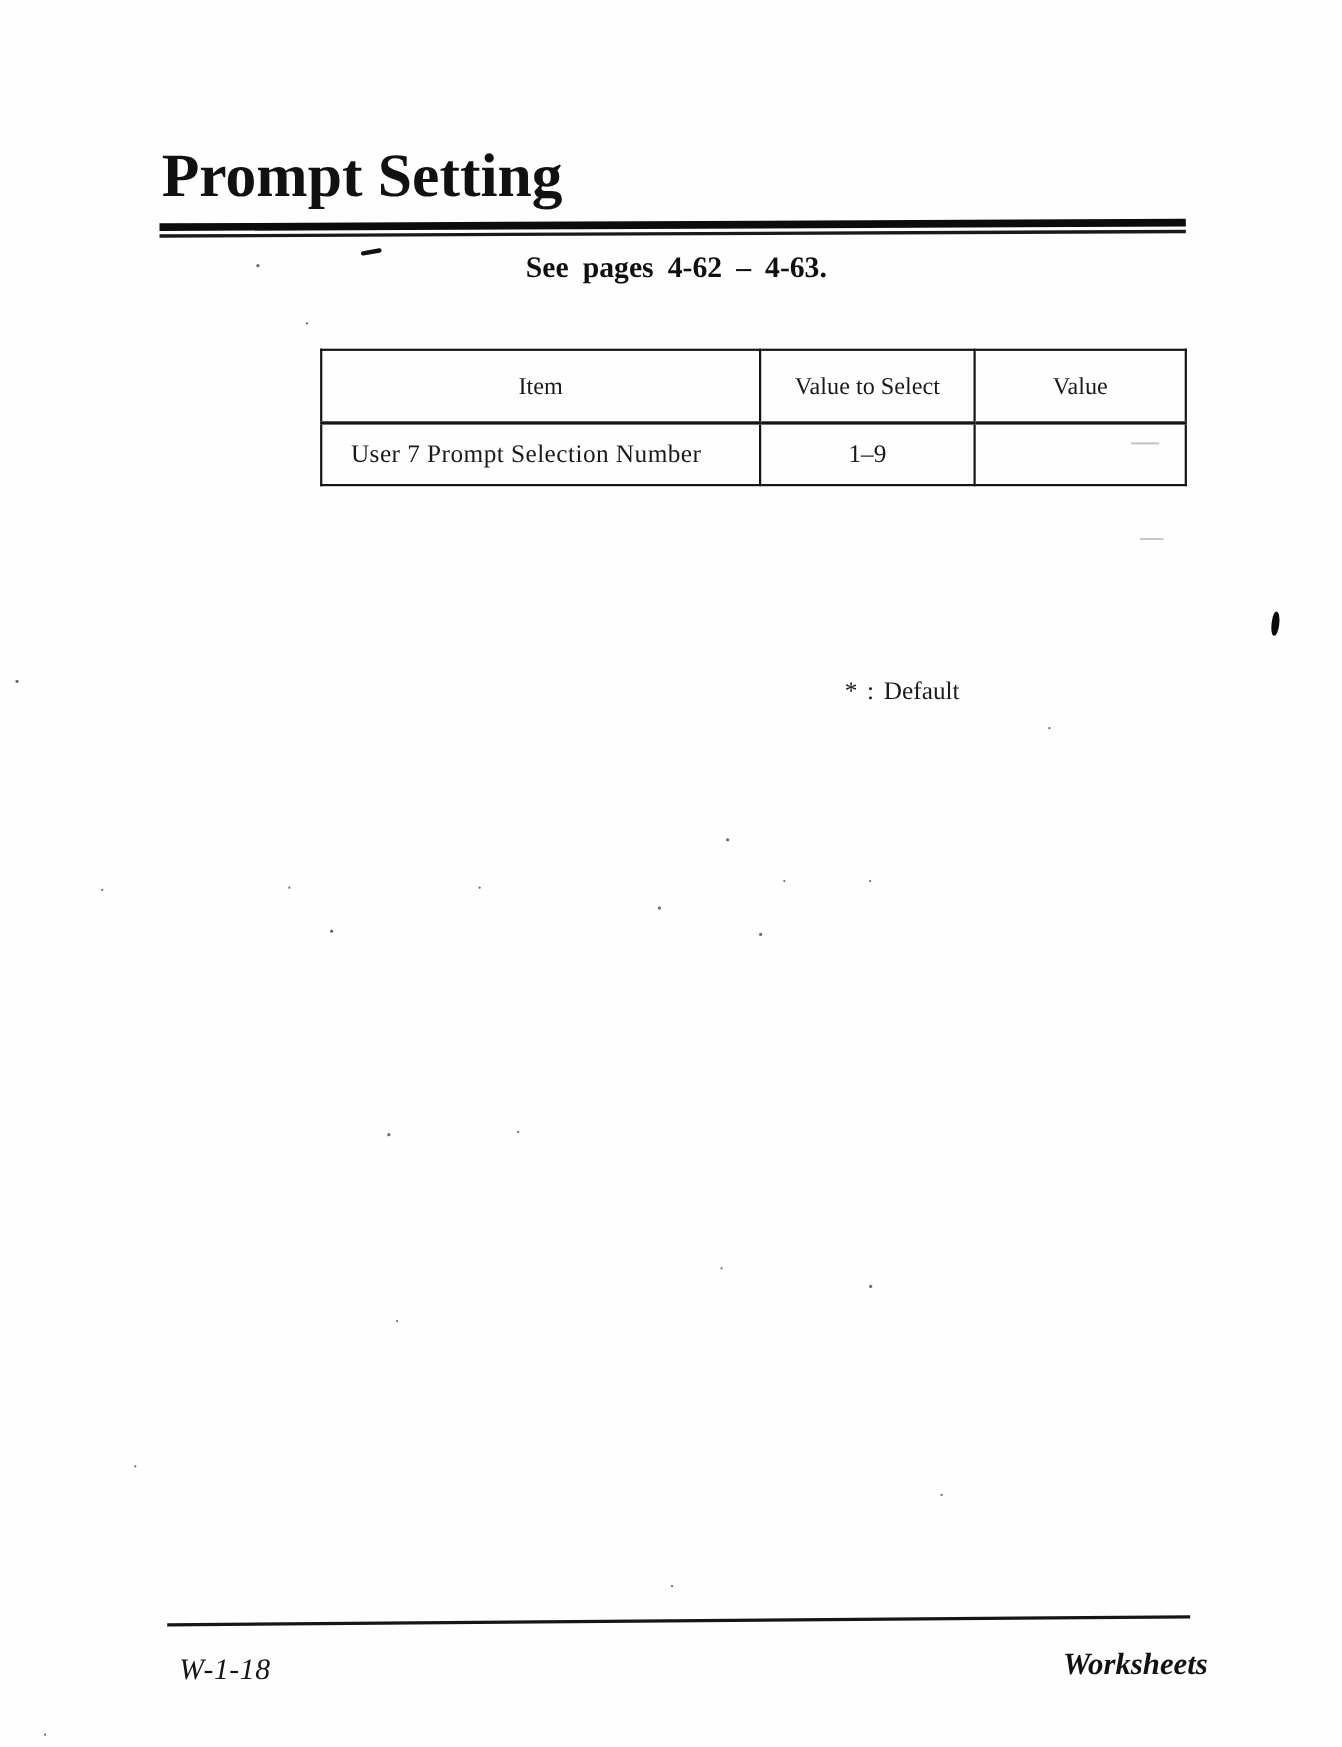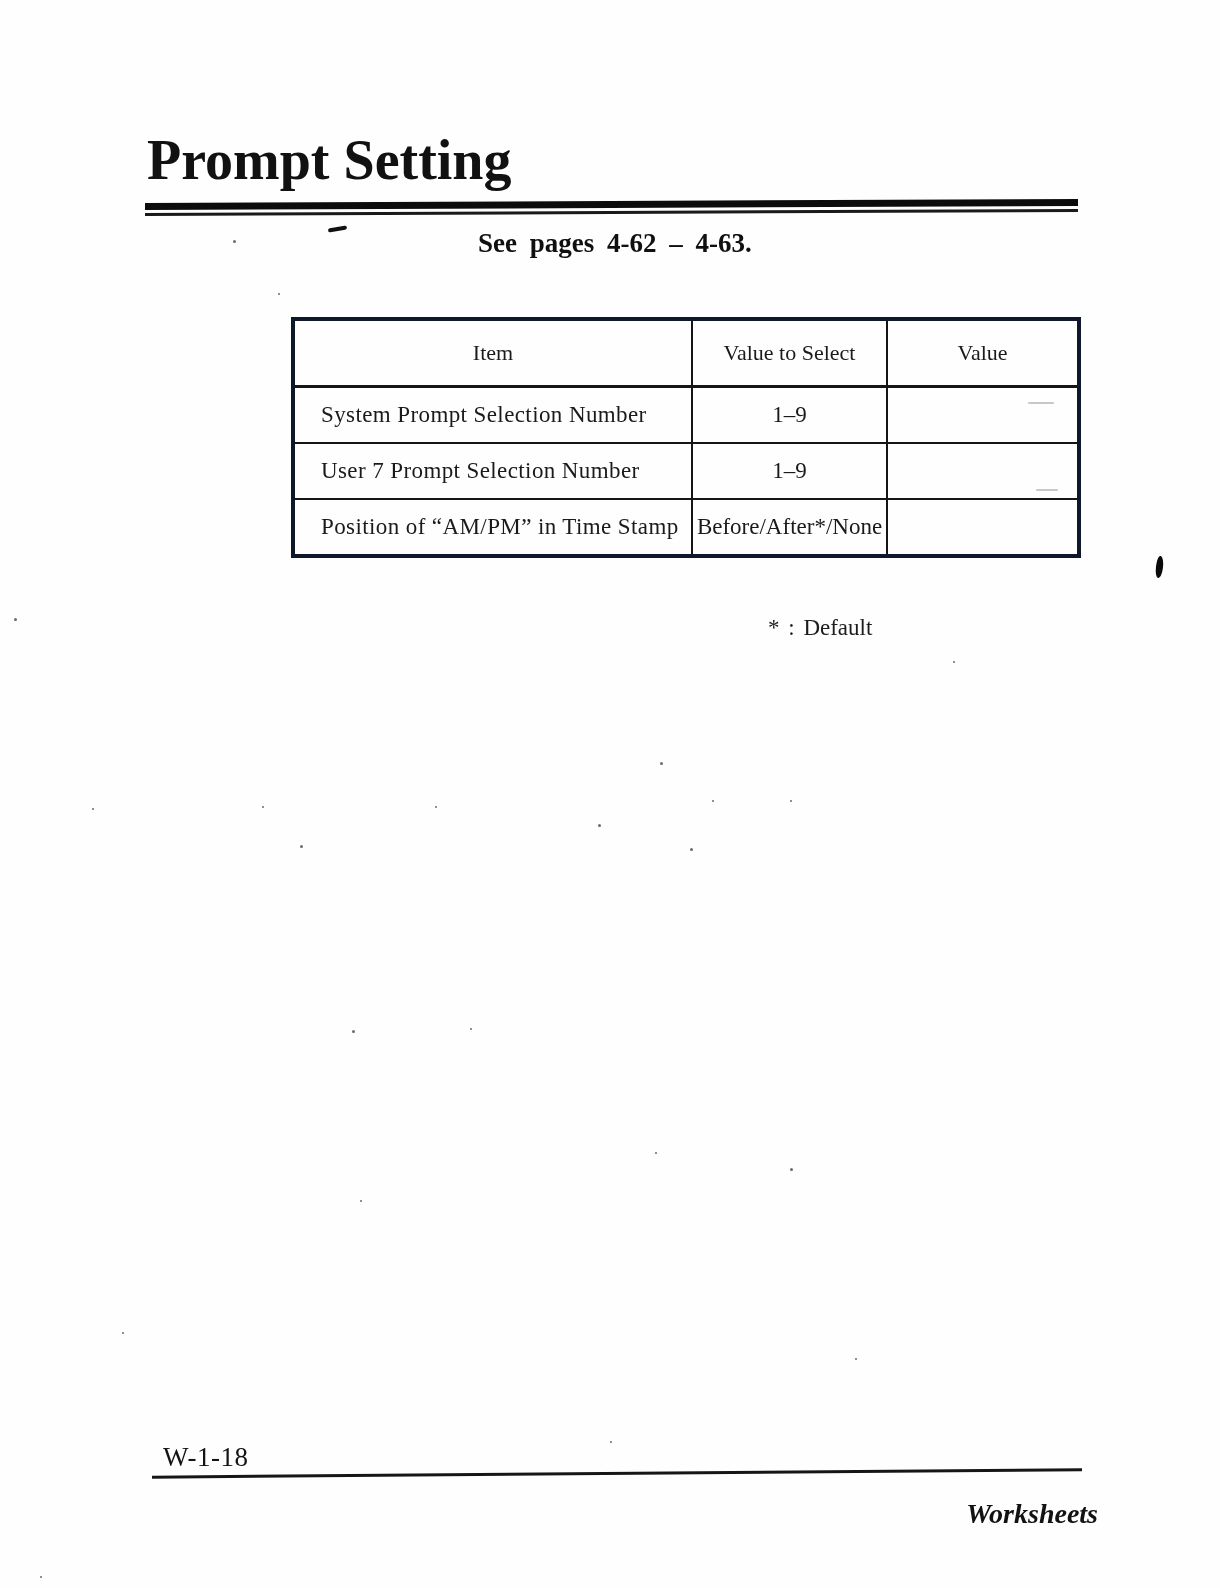--- a/index.html
+++ b/index.html
@@ -82,21 +82,21 @@
     font-size: 23px;
     color: #1a1a1a;
   }
   .worksheet-table th,
   .worksheet-table td {
     border: 2px solid #151515;
     font-weight: normal;
     background: #fefefe;
   }
   .worksheet-table {
-    border: 4px solid #0f172a;
+    border: 2px solid #0f172a;
   }
   .worksheet-table thead th {
     height: 62px;
     font-size: 22px;
     text-align: center;
     vertical-align: middle;
     border-bottom-width: 3px;
   }
   .worksheet-table tbody td {
     height: 52px;
@@ -142,24 +142,25 @@
     left: 152px;
     top: 1472px;
     width: 930px;
     height: 3px;
     background: #161616;
     transform: rotate(-0.45deg);
   }
   .page-number {
     position: absolute;
     left: 163px;
-    top: 1442px;
+    top: 1502px;
     font-size: 27px;
     letter-spacing: 0.5px;
     color: #141414;
+    font-style: italic;
   }
   .footer-section {
     position: absolute;
     left: 960px;
     top: 1498px;
     width: 138px;
     text-align: right;
     font-size: 28px;
     font-weight: bold;
     font-style: italic;
@@ -205,32 +206,22 @@
     </colgroup>
     <thead>
       <tr>
         <th>Item</th>
         <th>Value to Select</th>
         <th>Value</th>
       </tr>
     </thead>
     <tbody>
       <tr>
-        <td class="cell-item">System Prompt Selection Number</td>
-        <td class="cell-select">1–9</td>
-        <td class="cell-value"></td>
-      </tr>
-      <tr>
         <td class="cell-item">User 7 Prompt Selection Number</td>
         <td class="cell-select">1–9</td>
-        <td class="cell-value"></td>
-      </tr>
-      <tr>
-        <td class="cell-item">Position of “AM/PM” in Time Stamp</td>
-        <td class="cell-select">Before/After*/None</td>
         <td class="cell-value"></td>
       </tr>
     </tbody>
   </table>
 
   <div class="footnote">* : Default</div>
 
   <div class="ink-mark"></div>
 
   <div class="footer-rule"></div>

